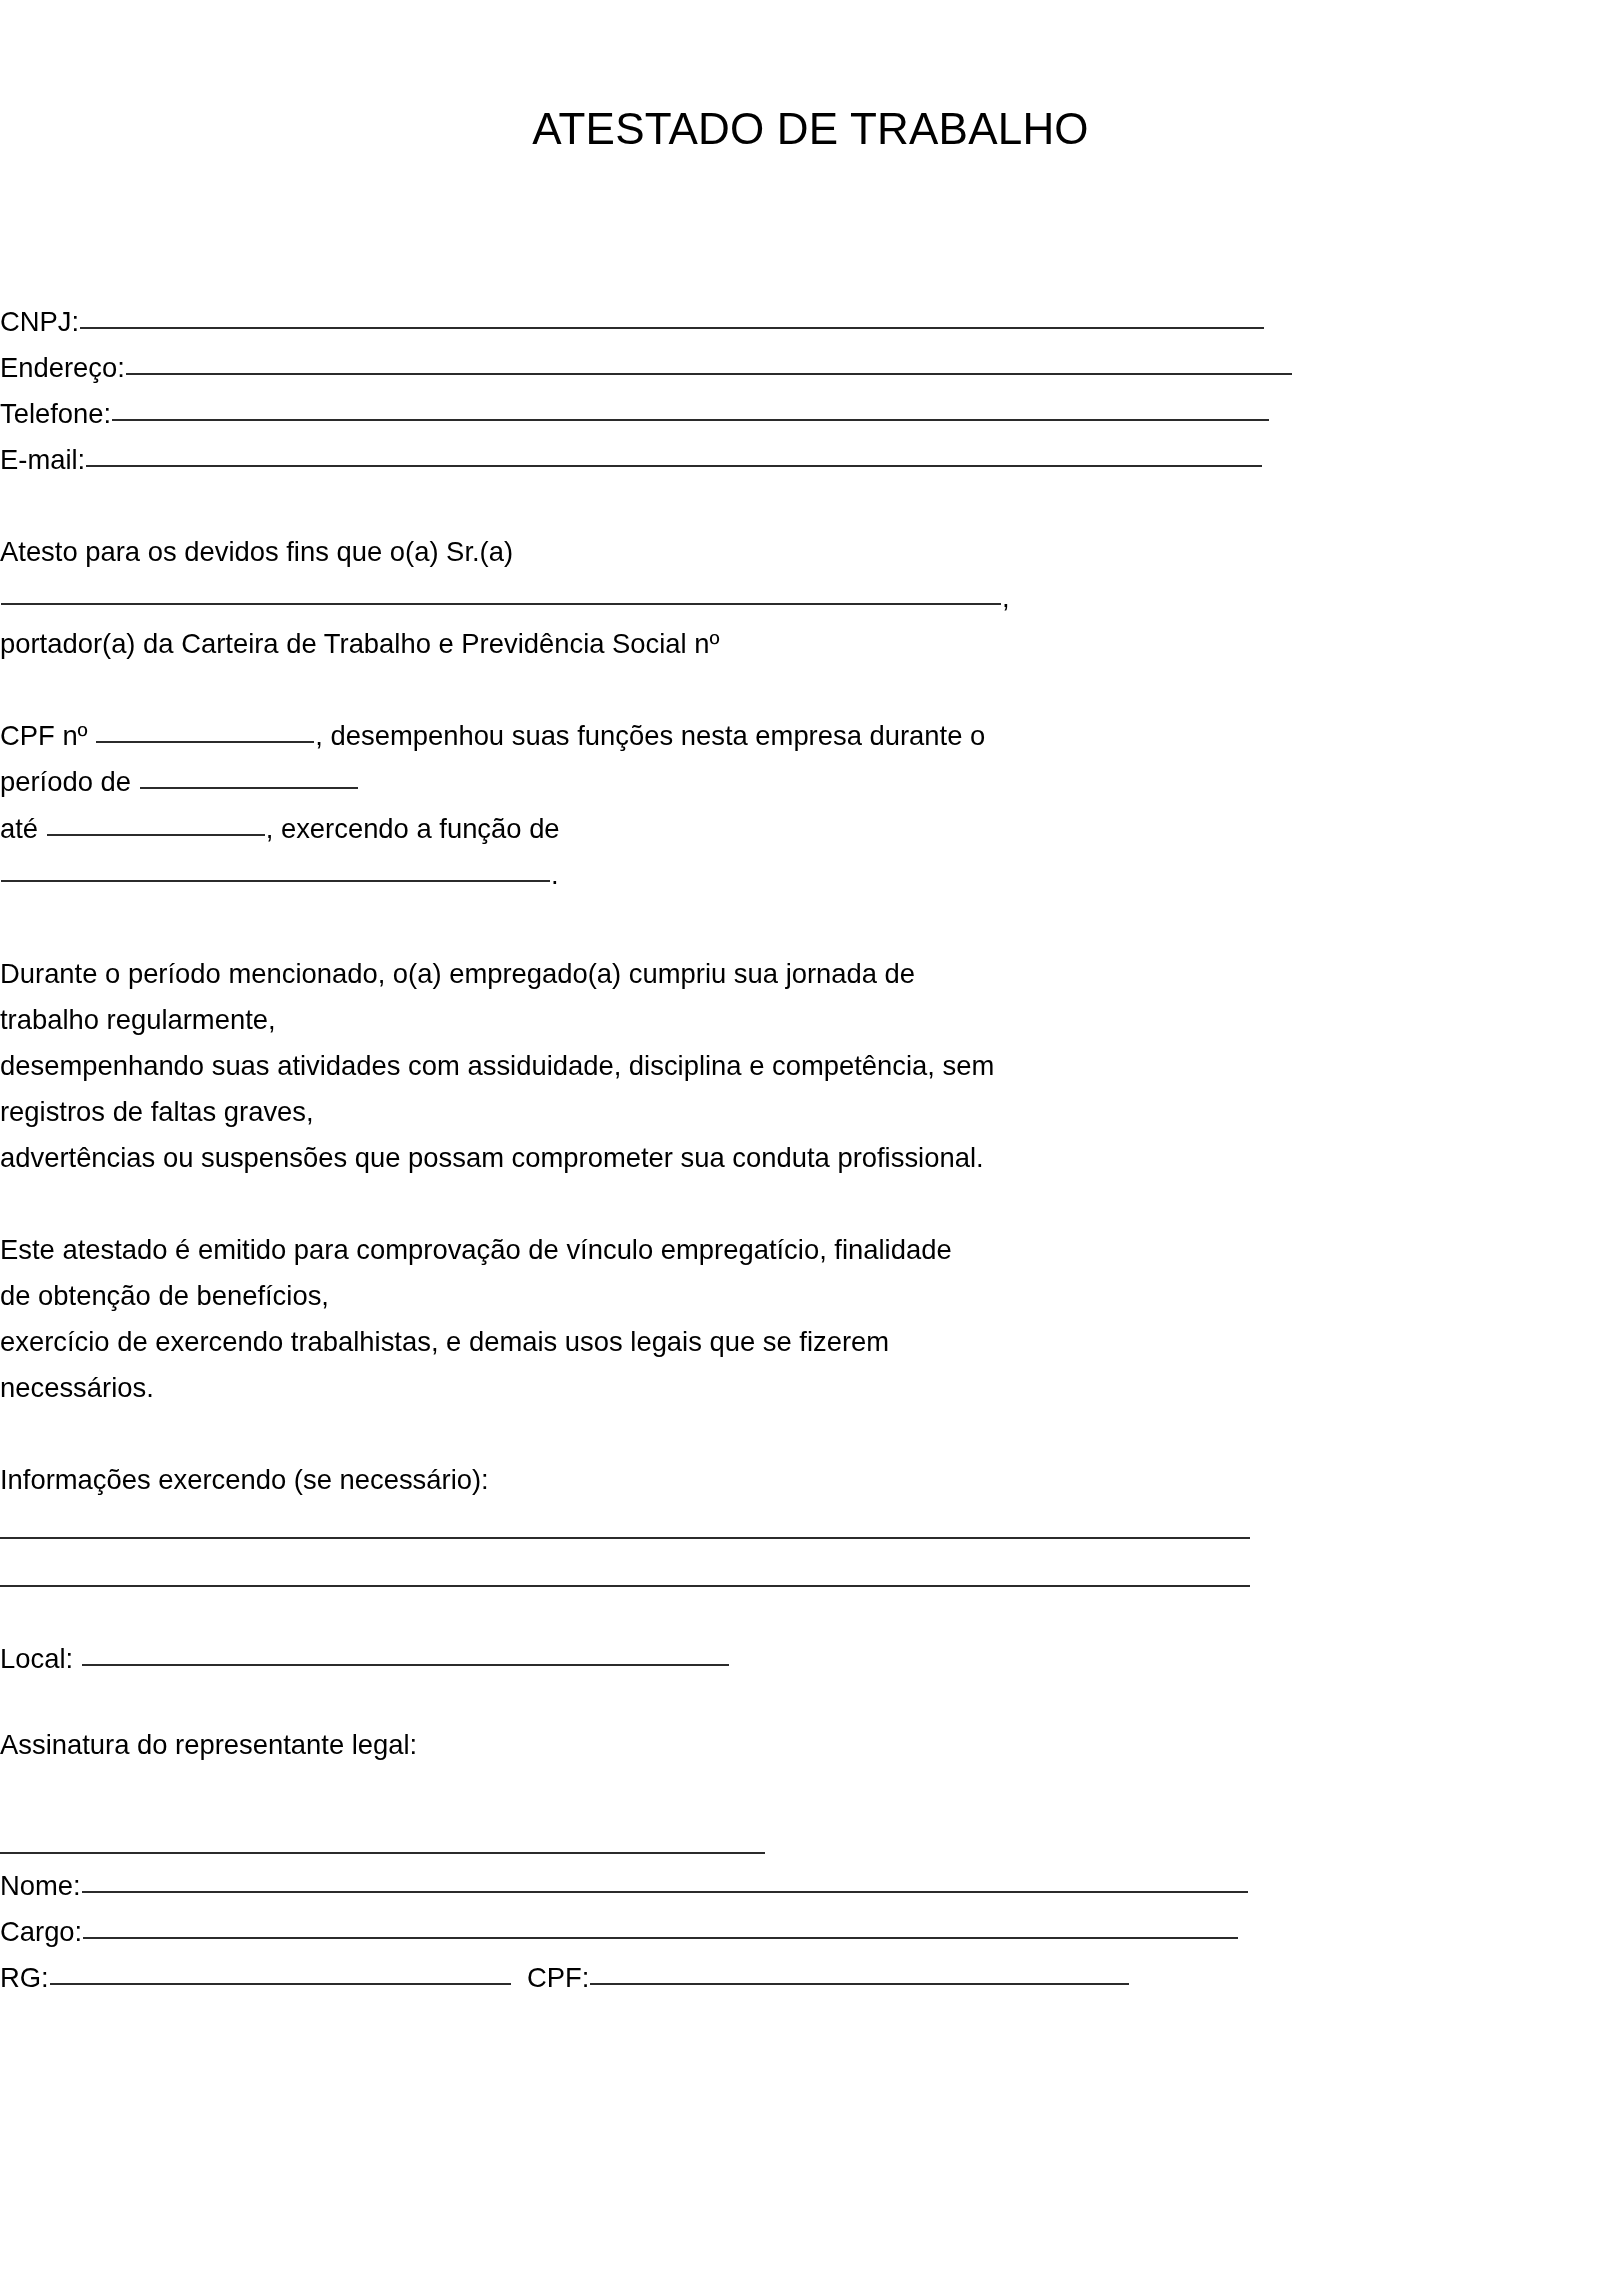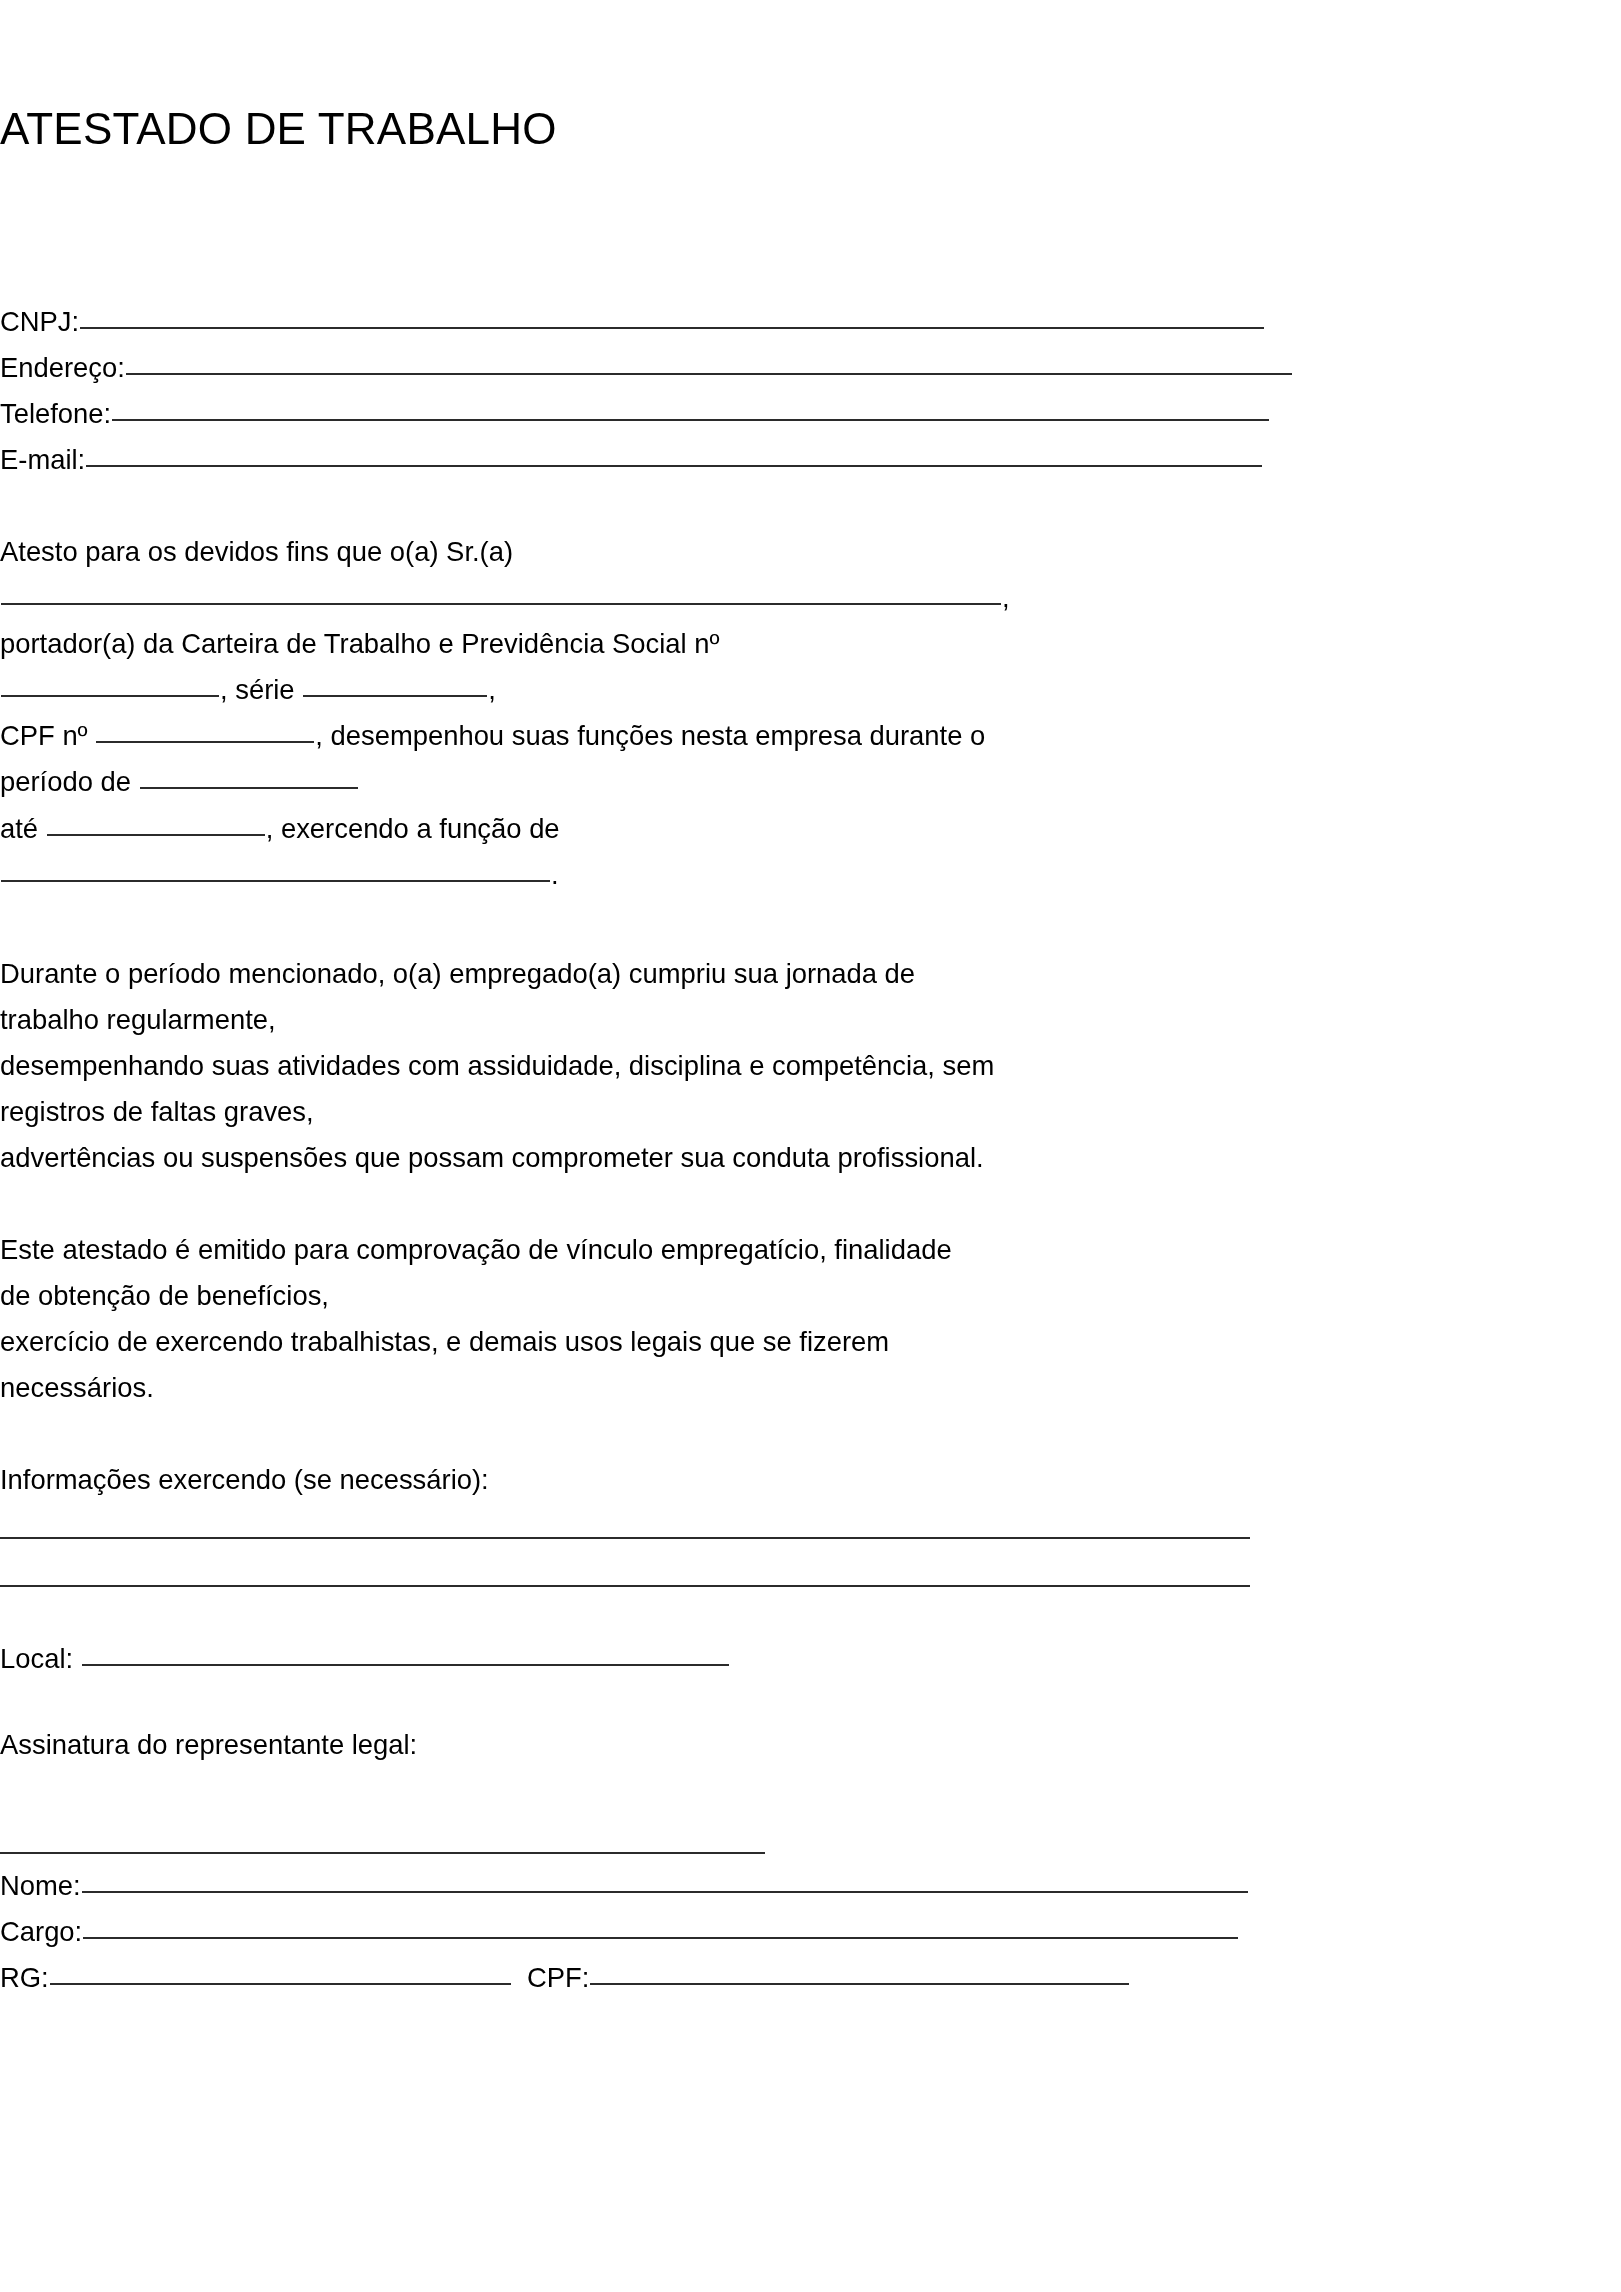--- a/index.html
+++ b/index.html
@@ -15,20 +15,21 @@
     background: #ffffff;
     font-family: "Liberation Sans", "DejaVu Sans", sans-serif;
     color: #000000;
     overflow: hidden;
   }
   .doc-title {
     position: absolute;
     left: 0;
     top: 103px;
     width: 1621px;
+    text-align: center;
     font-size: 44px;
     line-height: 51px;
     font-weight: 400;
     letter-spacing: 0.2px;
     color: #000;
   }
   .line {
     position: absolute;
     left: 0;
     font-size: 27.4px;
@@ -93,23 +94,20 @@
   </div>
 
   <div class="line" style="top:581px">
     <span class="rule" style="width:1000px"></span><span class="tail">,</span>
   </div>
 
   <div class="line" style="top:627px">
     <span>portador(a) da Carteira de Trabalho e Previdência Social nº</span>
   </div>
 
-  <div class="line" style="top:673px">
-    <span class="rule" style="width:218px"></span><span class="tail">, série</span>&nbsp;<span class="rule" style="width:184px"></span><span class="tail">,</span>
-  </div>
 
   <div class="line" style="top:719px">
     <span>CPF nº</span>&nbsp;<span class="rule" style="width:218px"></span><span class="tail">, desempenhou suas funções nesta empresa durante o</span>
   </div>
 
   <div class="line" style="top:765px">
     <span>período de</span>&nbsp;<span class="rule" style="width:218px"></span>
   </div>
 
   <div class="line" style="top:812px">

